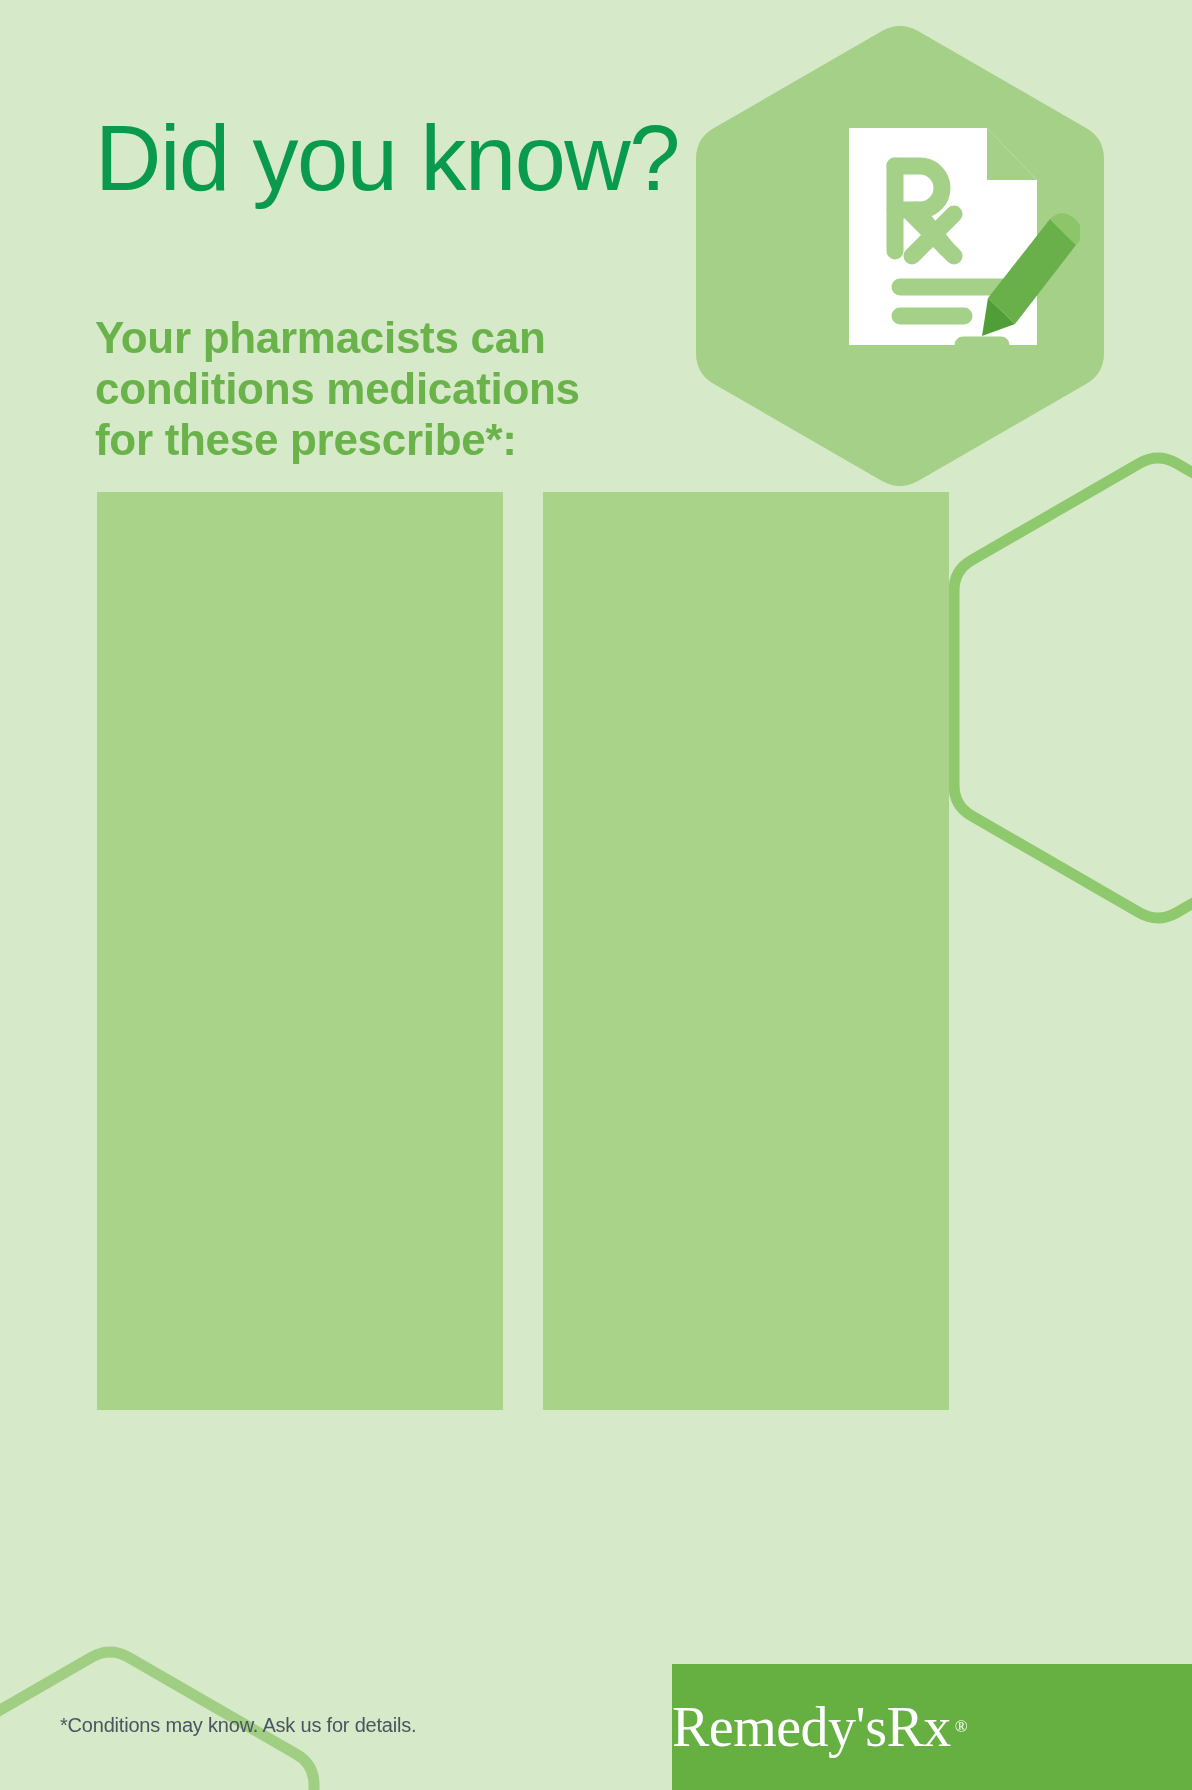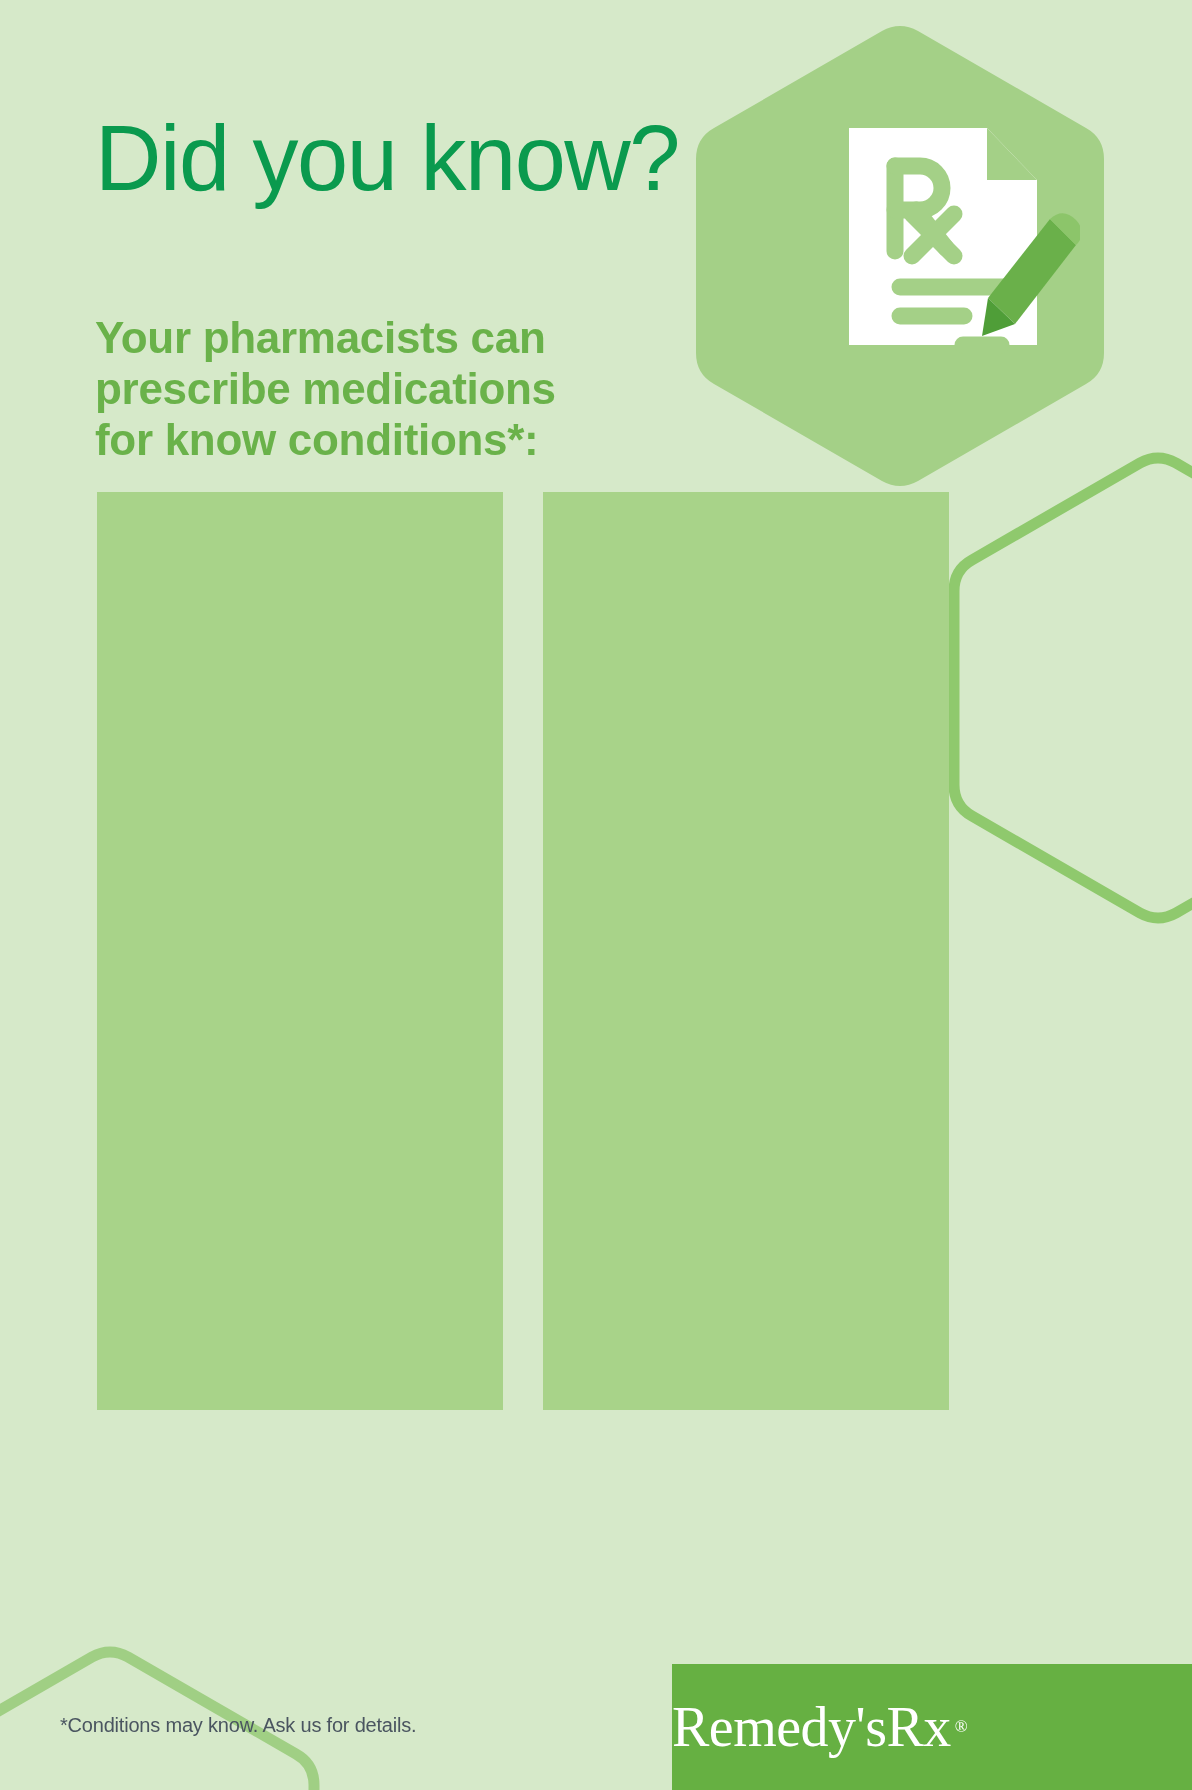--- a/index.html
+++ b/index.html
@@ -176,22 +176,22 @@
              L -94,1785
              Q -94,1764 -76,1754
              L 92,1657
              Q 110,1647 128,1657 Z" fill="none" stroke="#a0cf84" stroke-width="11"></path>
   </svg>
 
   <div class="headline">Did you know?</div>
 
   <div class="subhead">
     <span class="ln">Your pharmacists can</span>
-    <span class="ln">prescribe medications</span>
-    <span class="ln">for know conditions*:</span>
+    <span class="ln">conditions medications</span>
+    <span class="ln">for these prescribe*:</span>
   </div>
 
   <svg class="rx-badge" viewBox="0 0 336 410" xmlns="http://www.w3.org/2000/svg" aria-hidden="true">
 
     <path d="M 105,104
              L 243,104
              L 293,156
              L 293,321
              L 105,321 Z" fill="#ffffff"></path>
     <path d="M 243,104 L 293,156 L 243,156 Z" fill="#a4d087"></path>

